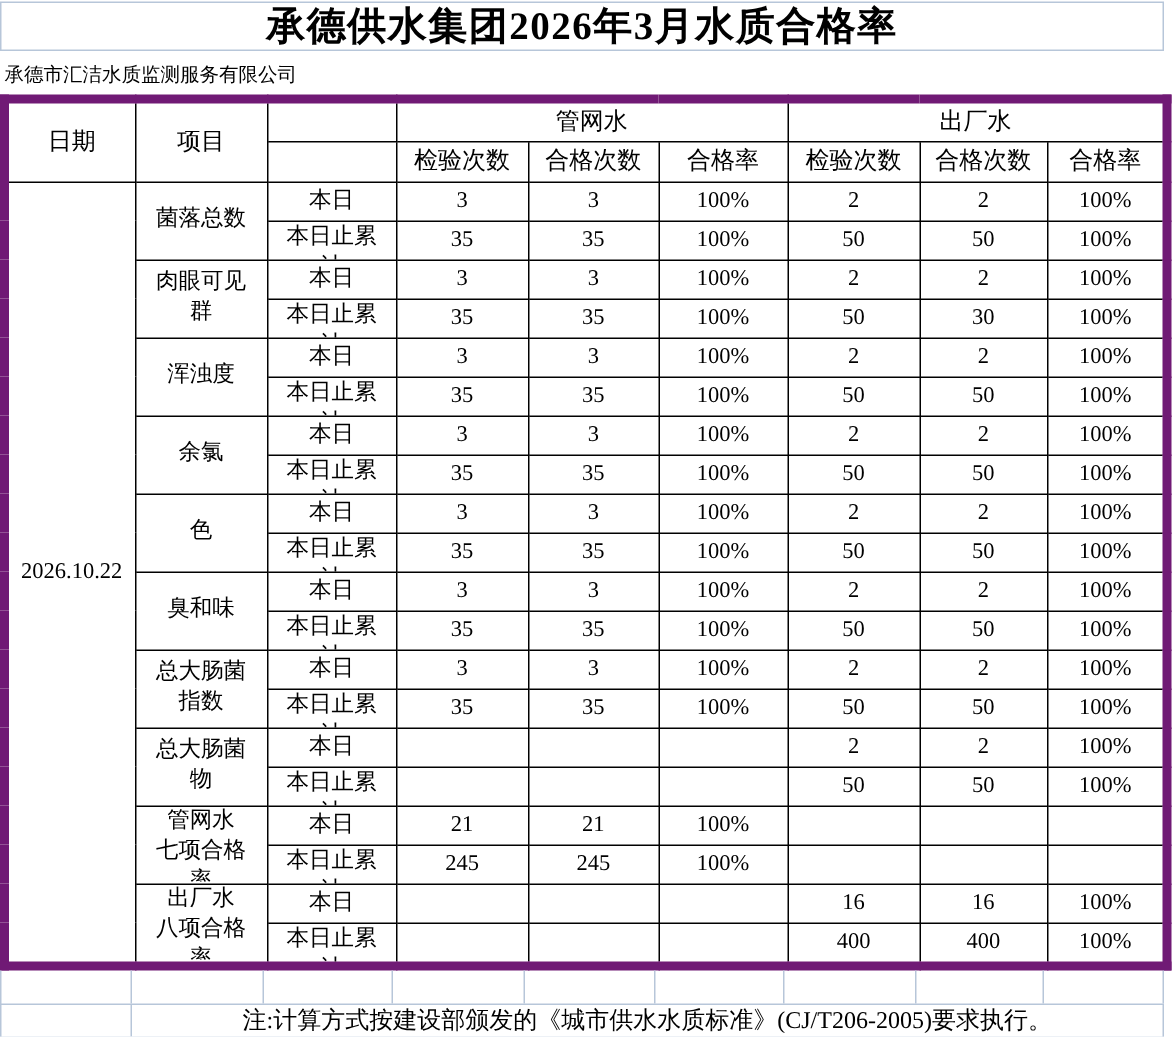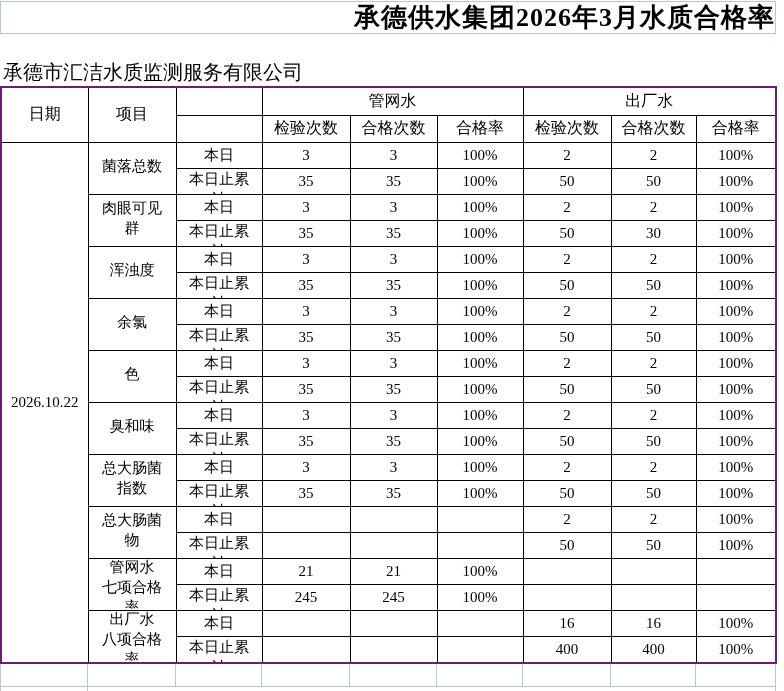--- a/index.html
+++ b/index.html
@@ -6,31 +6,31 @@
   body{
     width:784px;height:691px;overflow:hidden;color:#000;
     font-family:"Liberation Serif","DejaVu Serif",serif;
   }
   .page{width:776px;padding-top:1px;}
 
   
   .title-box{
     box-sizing:border-box;width:776px;height:33px;
     border:1px solid #b7c6d9;
-    display:flex;align-items:center;justify-content:flex-end;
+    display:flex;align-items:center;justify-content:center;
     font-size:26px;font-weight:bold;letter-spacing:1px;
   }
   .company{
-    margin:28px 0 3px 3px;height:21px;font-size:20px;line-height:21px;
+    margin:5px 0 3px 3px;height:21px;font-size:13px;line-height:21px;
   }
 
   
   table.main{
     border-collapse:collapse;table-layout:fixed;width:776px;
-    border:2px solid #701a75;
+    border:6px solid #701a75;
   }
   .main th,.main td{
     border:1px solid #000;padding:0;text-align:center;vertical-align:middle;
     font-weight:normal;overflow:hidden;
   }
   .main thead th{font-size:16px;}
   .main tr.h1{height:28px;}
   .main tr.h2{height:27px;}
   .main tbody tr{height:25.8px;}
   .main tbody td{font-size:15px;}
@@ -444,15 +444,16 @@
       <div class="gc" style="width:88px"></div>
     <div class="gc" style="width:87px"></div>
       <div class="gc" style="width:86px"></div>
     <div class="gc" style="width:88px"></div>
       <div class="gc" style="width:85px"></div>
     <div class="gc" style="width:80px"></div>
   </div>
 
   <div class="noterow">
     <div class="nr-left"></div>
+    <div class="nr-text">注:计算方式按建设部颁发的《城市供水水质标准》(CJ/T206-2005)要求执行。</div>
   </div>
 
 </div>
 
 </body></html>

